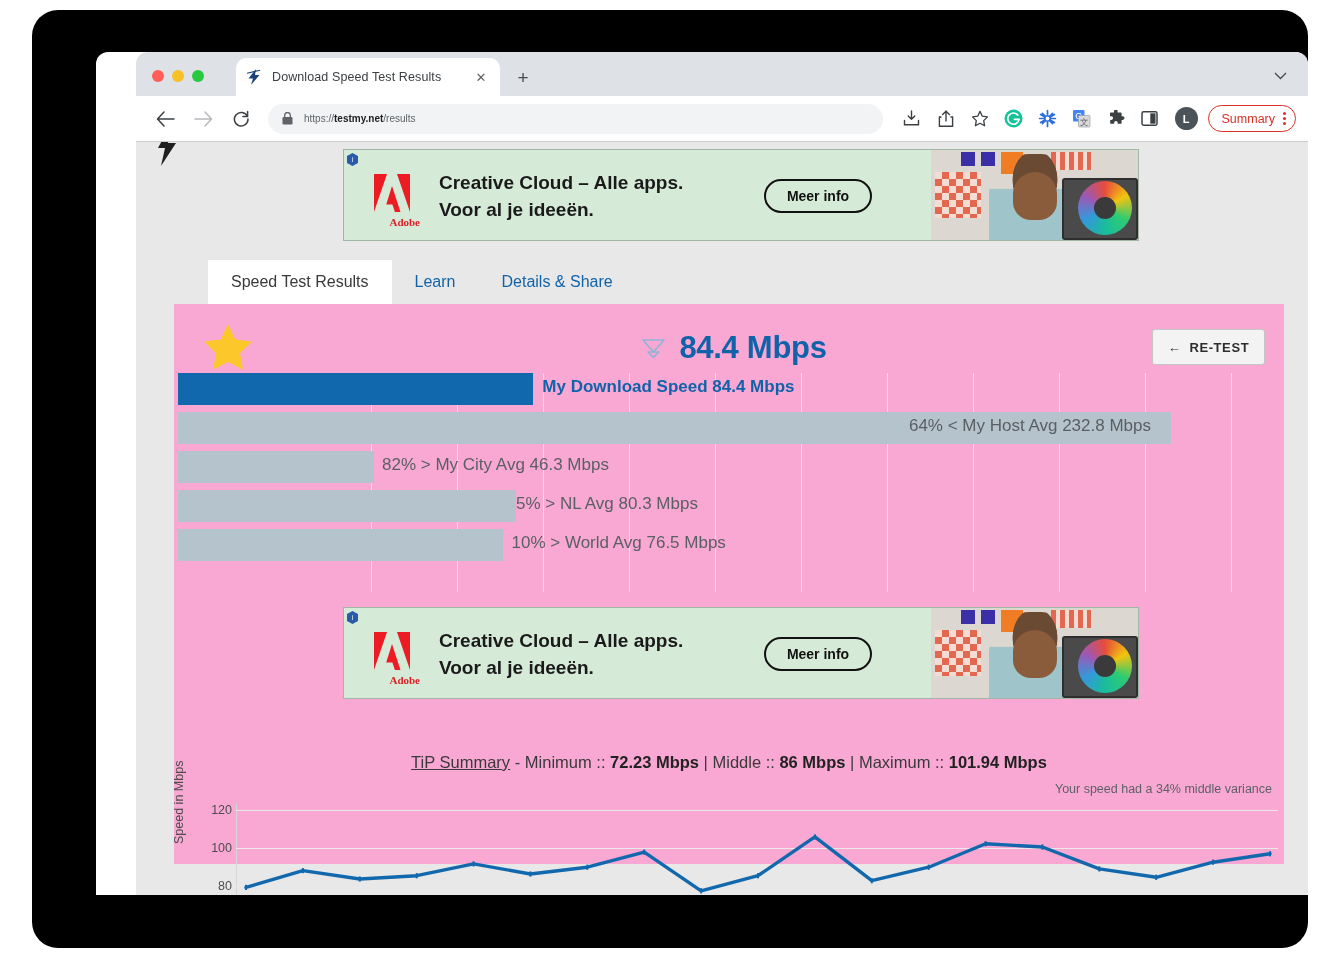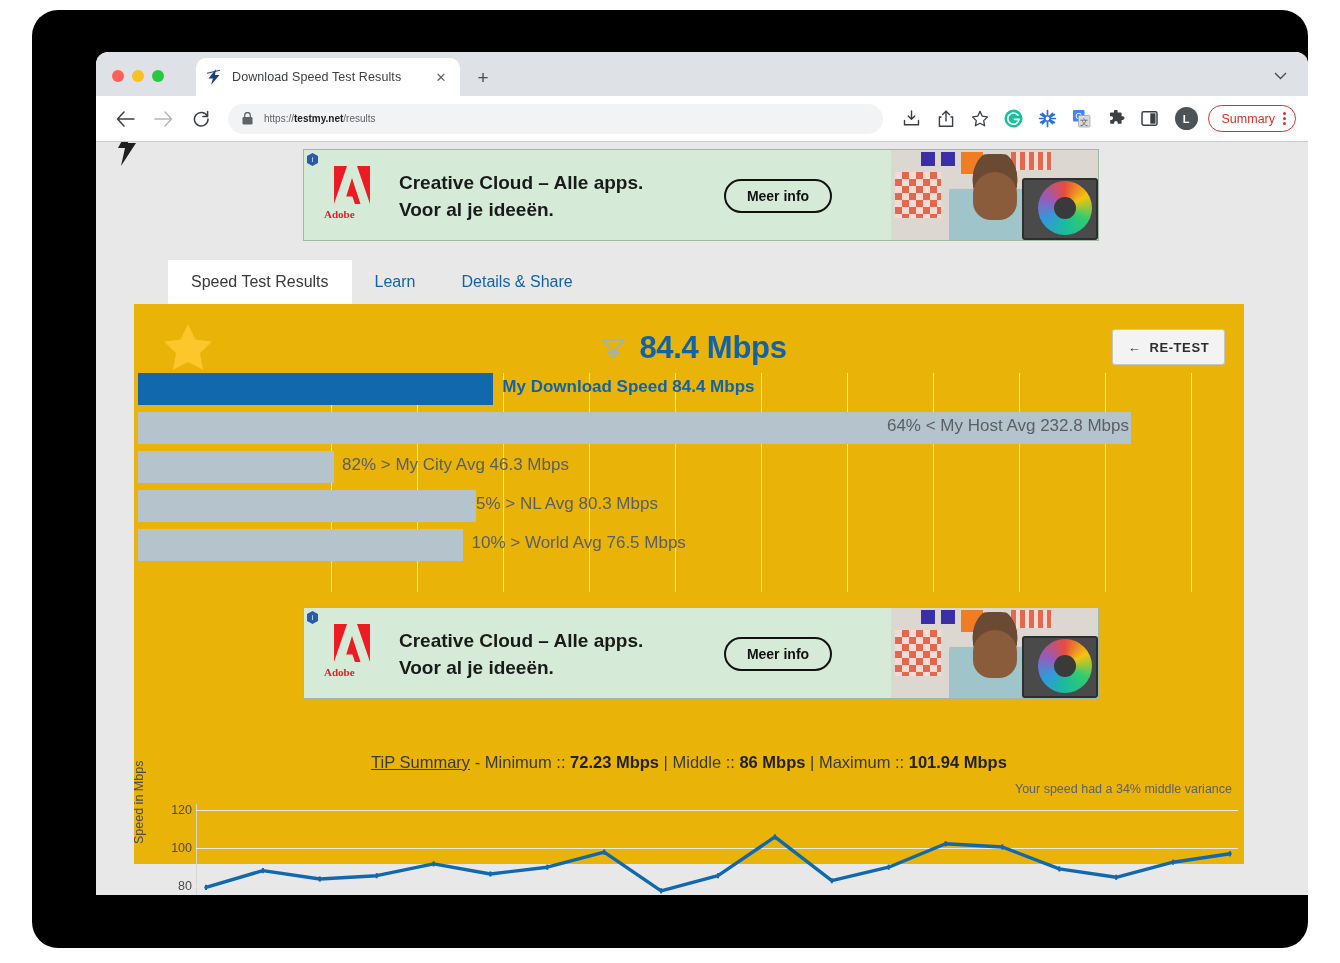--- a/index.html
+++ b/index.html
@@ -16,20 +16,21 @@
     background: #000000;
     border-radius: 26px;
   }
   #window {
     position: absolute; left: 64px; top: 42px;
     width: 1212px; height: 843px;
     background: #ffffff;
     border-top-left-radius: 12px;
     border-top-right-radius: 12px;
     overflow: hidden;
+    padding-left: 40px;
   }
   
   #tabstrip {
     position: relative;
     height: 44px;
     background: #dee1e6;
     border-top-left-radius: 12px;
     border-top-right-radius: 12px;
   }
   .traffic { position: absolute; top: 18px; width: 12px; height: 12px; border-radius: 50%; }
@@ -149,22 +150,22 @@
   #ad-mid { top: 465px; }
   .ad-adchoice-l {
     position: absolute; left: 3px; top: 2px;
     width: 11px; height: 13px;
   }
   .ad-adchoice-r {
     position: absolute; right: 2px; top: 2px;
     font-size: 7px; color: #1a73e8;
   }
   .ad-logo {
-    position: absolute; left: 20px; top: 14px;
-    width: 56px; text-align: left;
+    position: absolute; left: 20px; top: 22px;
+    width: 56px; text-align: right;
   }
   .ad-logo-mark {
     width: 40px; height: 42px; margin: 0 auto;
   }
   .ad-logo-text {
     font-size: 11px; color: #e01f26; margin-top: 2px; font-weight: 600;
     font-family: "Liberation Serif", serif;
   }
   .ad-copy {
     position: absolute; left: 95px; top: 20px;
@@ -208,21 +209,21 @@
   .tab-item {
     display: flex; align-items: center;
     padding: 0 23px;
     font-size: 16px;
   }
   .tab-item.active { background: #ffffff; color: #3a3a3a; margin-left: 34px; }
   .tab-item.link { color: #1063a8; }
   #card-body {
     position: absolute; left: 38px; top: 162px;
     width: 1110px; height: 560px;
-    background: #eab308;
+    background: #f9a8d4;
   }
   
   #star-icon { position: absolute; left: 28px; top: 18px; width: 52px; height: 52px; }
   #speed-head {
     position: absolute; left: 300px; top: 26px;
     width: 520px; text-align: center;
     display: flex; align-items: center; justify-content: center; gap: 13px;
   }
   #speed-tri { width: 25px; height: 21px; }
   #speed-value { font-size: 31px; font-weight: 700; color: #1063a8; letter-spacing: -.3px; }
@@ -503,21 +504,21 @@
               <div class="gridline" style="left: 971px;"></div>
               <div class="gridline" style="left: 1057px;"></div>
             </div>
 
           <div class="bar-row" style="top:0;">
             <div class="bar mine" style="width: 355.3px;"></div>
             <div class="bar-label mine" style="left: 368.3px;">My Download Speed 84.4 Mbps</div>
           </div>
           <div class="bar-row" style="top:39px;">
             <div class="bar avg" style="width: 993.3px;"></div>
-            <div class="bar-label avg inside" style="right: 115px;">64% &lt; My Host Avg 232.8 Mbps</div>
+            <div class="bar-label avg inside" style="right: 133px;">64% &lt; My Host Avg 232.8 Mbps</div>
           </div>
           <div class="bar-row" style="top:78px;">
             <div class="bar avg" style="width: 195.8px;"></div>
             <div class="bar-label avg" style="left: 208px;">82% &gt; My City Avg 46.3 Mbps</div>
           </div>
           <div class="bar-row" style="top:117px;">
             <div class="bar avg" style="width: 337.7px;"></div>
             <div class="bar-label avg" style="left: 342px;">5% &gt; NL Avg 80.3 Mbps</div>
           </div>
           <div class="bar-row" style="top:156px;">

